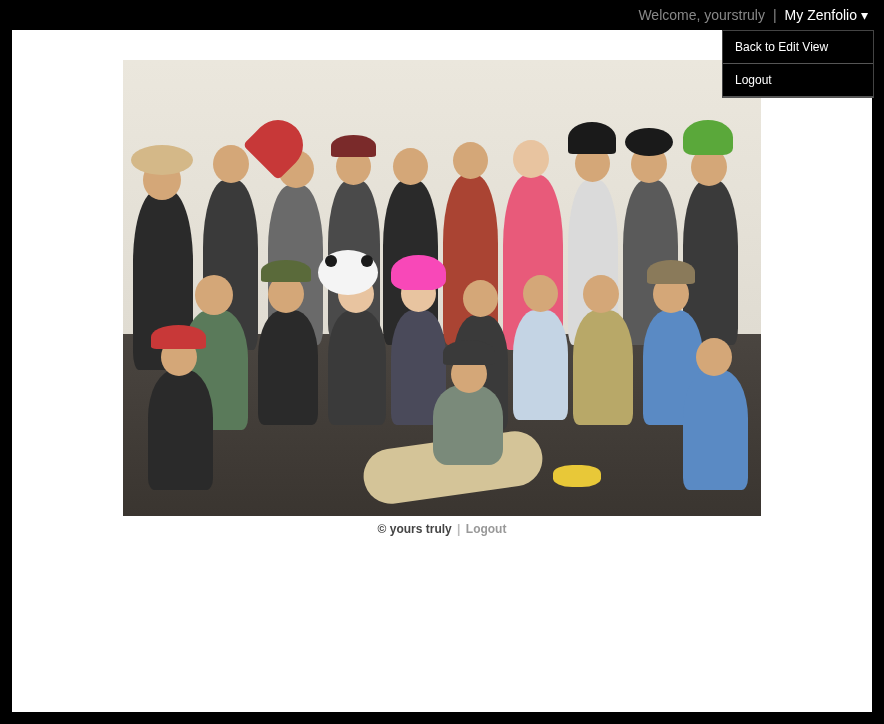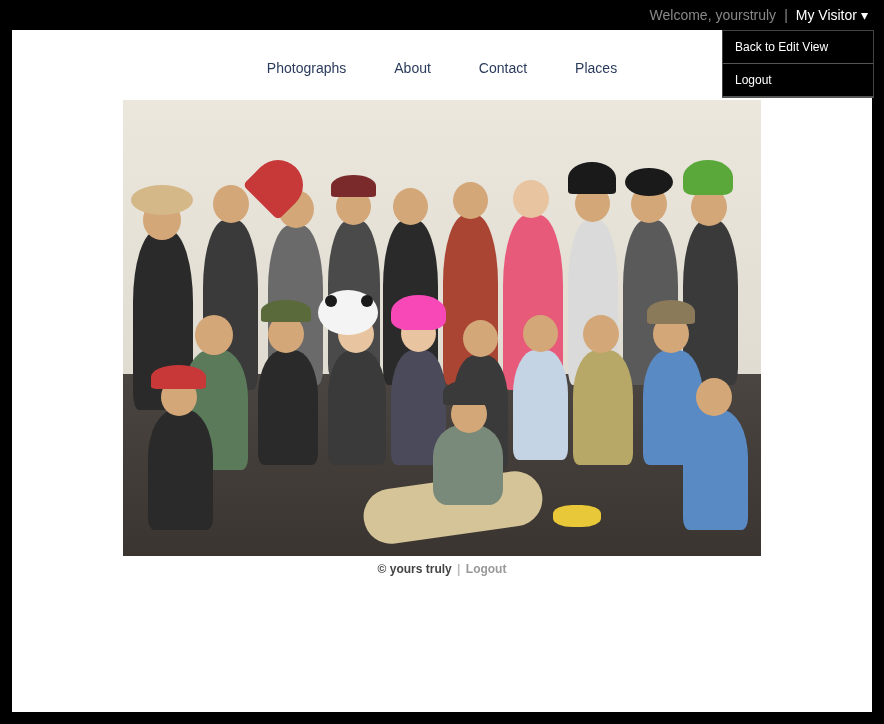--- a/index.html
+++ b/index.html
@@ -113,39 +113,33 @@
     .footer-sep { color: #bbb; margin: 0 2px; }
     .footer-logout { color: #999; cursor: pointer; }
   </style>
 </head>
 <body>
 
 <div class="top-bar">
   <span class="top-welcome">Welcome, yourstruly</span>
   <span class="top-sep">|</span>
   <span class="top-zen">
-    <span>My Visitor</span>
+    <span>My Zenfolio</span>
     <span>▾</span>
   </span>
 </div>
 
 <div class="dropdown">
   <div class="dropdown-item">Back to Edit View</div>
   <div class="dropdown-sep"></div>
   <div class="dropdown-item">Logout</div>
 </div>
 
 <div class="page">
 
-  <div class="nav">
-    <span class="nav-item">Photographs</span>
-    <span class="nav-item">About</span>
-    <span class="nav-item">Contact</span>
-    <span class="nav-item">Places</span>
-  </div>
 
   <div class="photo-area">
     <div class="photo-wall"></div>
     <div class="crowd">
 
       <div class="body" style="left:10px;top:130px;width:60px;height:180px;background:#2a2a2a;"></div>
       <div class="head" style="left:20px;top:100px;width:38px;height:40px;"></div>
       <div class="hat" style="left:8px;top:85px;width:62px;height:30px;background:#d4b888;border-radius:50%;"></div>
 
       <div class="body" style="left:80px;top:120px;width:55px;height:170px;background:#3a3a3a;"></div>

